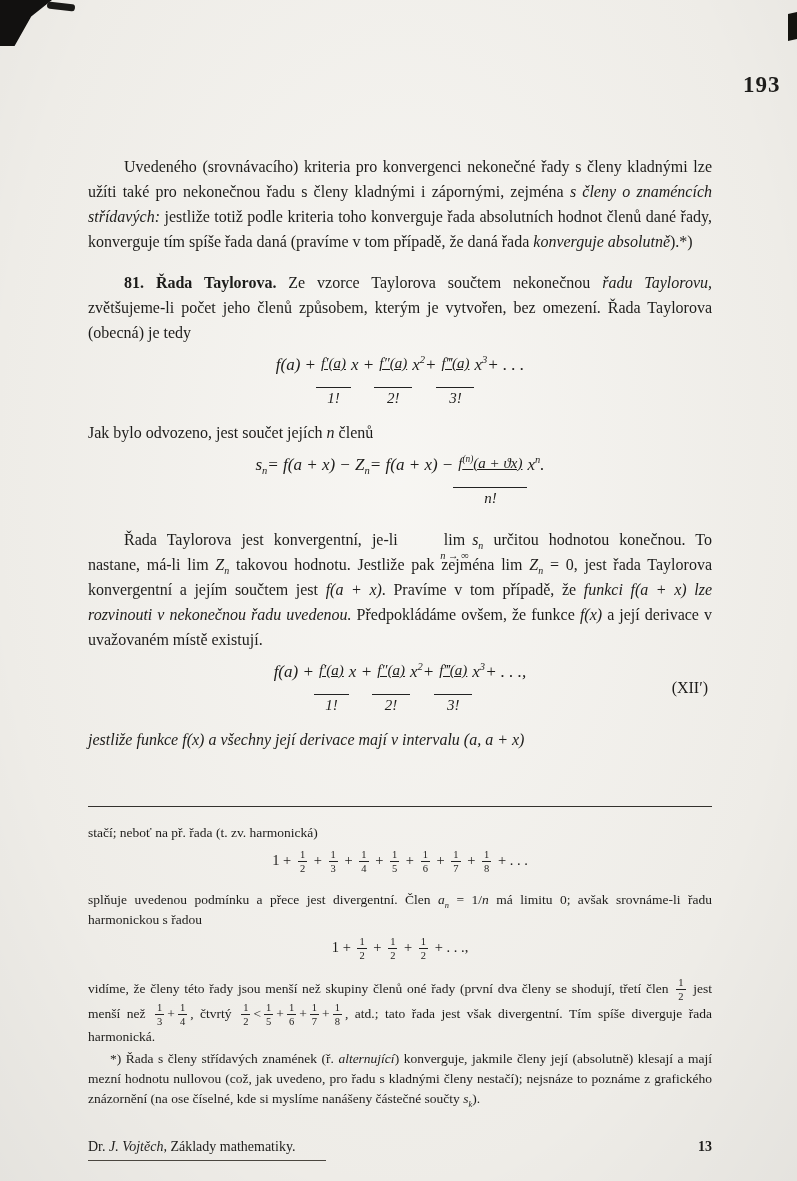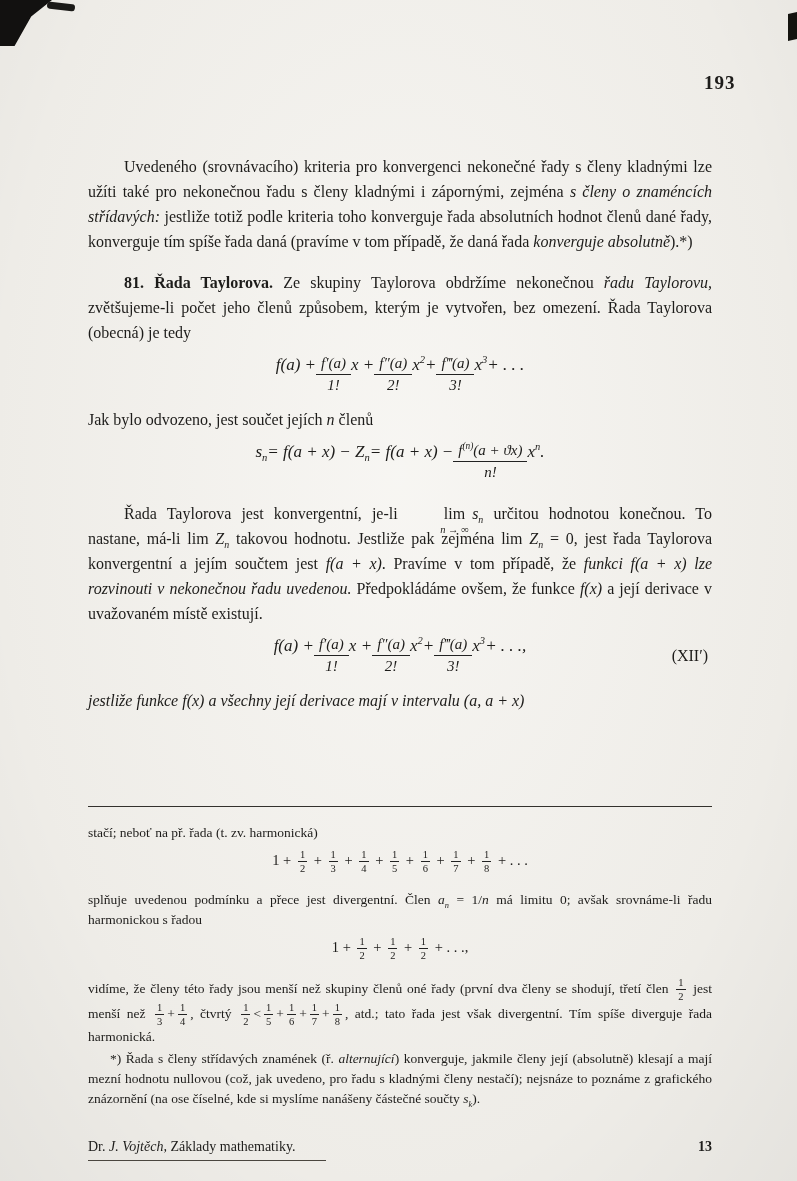--- a/index.html
+++ b/index.html
@@ -17,21 +17,21 @@
   }
 
   
   .artifact-tl { position: absolute; top: 0; left: 0; width: 52px; height: 46px; background: #121110;
                  clip-path: polygon(0 0, 100% 0, 60% 36%, 28% 100%, 0 100%); }
   .artifact-tl2 { position: absolute; top: 3px; left: 47px; width: 28px; height: 7px; background: #1b1a18;
                   transform: rotate(7deg); border-radius: 3px; }
   .artifact-tr { position: absolute; top: 13px; right: 0; width: 9px; height: 27px; background: #14130f;
                  transform: skewY(-14deg); }
 
-  .page-number { position: absolute; top: 72px; left: 704px; font-size: 19px; font-weight: bold; letter-spacing: 1px; }
+  .page-number { position: absolute; top: 72px; left: 743px; font-size: 23px; font-weight: bold; letter-spacing: 1px; }
 
   .content { position: absolute; top: 134px; left: 88px; width: 624px; }
 
   p.body { margin: 0 0 2px; font-size: 16px; line-height: 25px; text-align: justify; }
   p.indent { text-indent: 36px; margin-top: 20px; }
   p.section-start { margin-top: 16px; }
   p.italic { font-style: italic; }
   b.heading { font-weight: bold; }
 
   .mi { font-style: italic; white-space: nowrap; }
@@ -41,21 +41,21 @@
   
   .limstack { display: inline-block; position: relative; font-style: normal; }
   .limstack .limsub { position: absolute; top: 16px; left: 50%; transform: translateX(-50%);
                       font-size: 10.5px; font-style: italic; white-space: nowrap; }
 
   
   .formula { position: relative; display: flex; justify-content: center; align-items: flex-start;
              margin: 10px 0 12px; font-size: 17px; font-style: italic; }
   .formula .tok { white-space: nowrap; }
   .frac { display: inline-block; text-align: center; line-height: 1.15; font-size: 15px; }
-  .frac .num { display: block; border-bottom: 1.3px solid #222; padding: 0 5px 2px; }
+  .frac .num { display: block; border-bottom: 1.3px solid #222; padding: 0 5px 15px; text-decoration: underline; }
   .frac .den { display: block; padding-top: 2px; }
   .formula-label { position: absolute; right: 4px; top: 50%; transform: translateY(-50%);
                    font-style: normal; font-size: 16px; }
 
   
   .footnotes { position: absolute; top: 806px; left: 88px; width: 624px; }
   .fn-rule { border: none; border-top: 1px solid #33312d; margin: 0 0 9px; width: 100%; }
   p.fn { margin: 16px 0 1px; font-size: 13.5px; line-height: 20px; text-align: justify; }
   p.fn-star { text-indent: 22px; margin-top: 2px; }
   .fn-formula { text-align: center; margin: 6px 0 8px; font-size: 14.5px; }
@@ -78,21 +78,21 @@
   <div class="artifact-tl"></div>
   <div class="artifact-tl2"></div>
   <div class="artifact-tr"></div>
 
   <div class="page-number">193</div>
 
   <div class="content">
 
     <p class="body indent"><span>Uvedeného (srovnávacího) kriteria pro konvergenci nekonečné řady s členy kladnými lze užíti také pro nekonečnou řadu s členy kladnými i zápornými, zejména </span><i>s členy o znaméncích střídavých:</i><span> jestliže totiž podle kriteria toho konverguje řada absolutních hodnot členů dané řady, konverguje tím spíše řada daná (pravíme v tom případě, že daná řada </span><i>konverguje absolutně</i><span>).*)</span></p>
 
-    <p class="body indent section-start"><b class="heading">81. Řada Taylorova.</b><span> Ze skupiny Taylorova obdržíme nekonečnou </span><i>řadu Taylorovu,</i><span> zvětšujeme-li počet jeho členů způsobem, kterým je vytvořen, bez omezení. Řada Taylorova (obecná) je tedy</span></p>
+    <p class="body indent section-start"><b class="heading">81. Řada Taylorova.</b><span> Ze vzorce Taylorova součtem nekonečnou </span><i>řadu Taylorovu,</i><span> zvětšujeme-li počet jeho členů způsobem, kterým je vytvořen, bez omezení. Řada Taylorova (obecná) je tedy</span></p>
 
     <div class="formula">
       <span class="tok">f(a) +</span>
       <span class="frac">
           <span class="num">f′(a)</span>
           <span class="den">1!</span>
         </span>
       <span class="tok">x +</span>
       <span class="frac">
           <span class="num">f″(a)</span>

